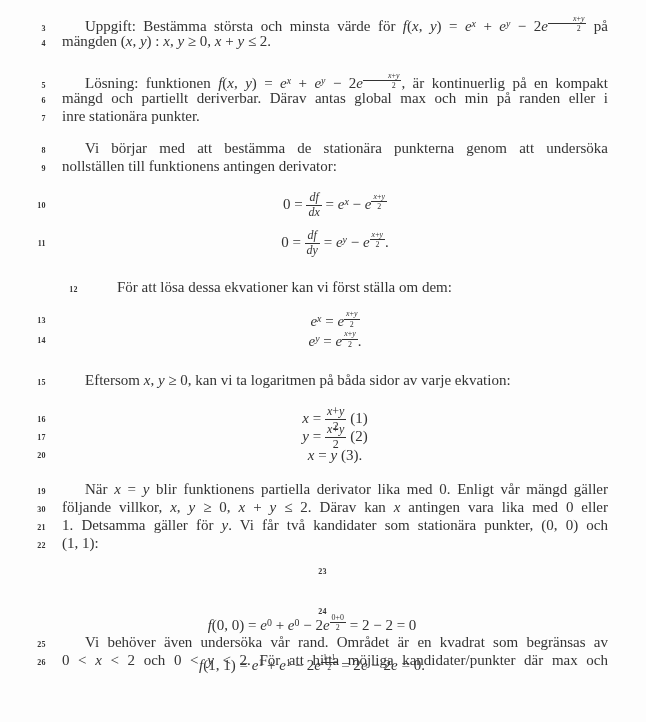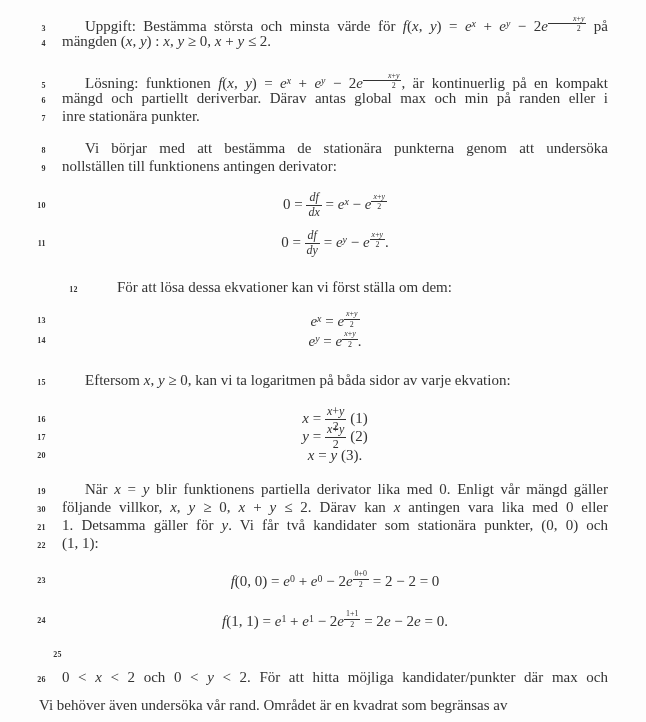--- a/index.html
+++ b/index.html
@@ -26,30 +26,30 @@
   }
   .ct{flex:1;margin-left:16px;line-height:18px;min-width:0;}
   .r-text{height:18px;}
   .just{text-align:justify;text-align-last:justify;}
   .left{text-align:left;text-align-last:left;}
   .ctr{text-align:center;text-align-last:center;}
   .ind{text-indent:23px;}
   .eq{align-items:center;}
   .eq .ct{line-height:normal;}
   .r-eq30{height:30px;}
-  .r-eq26{height:26px;}
+  .r-eq26{height:26px;flex-direction:column;}
   .r-eq20{height:20px;}
   .r-eq18{height:18px;}
   .mt21{margin-top:21px;}
   .mt14{margin-top:14px;}
   .mt15{margin-top:15px;}
   .mt8{margin-top:8px;}
   .mt20{margin-top:20px;padding-left:32px;}
   .mt22{margin-top:16px;}
-  .mt17{margin-top:17px;flex-direction:column;}
+  .mt17{}
   i{font-style:italic;}
   sup{font-size:66%;line-height:0;vertical-align:4px;}
   .frac{
     display:inline-block;
     vertical-align:-0.55em;
     text-align:center;text-align-last:center;
     line-height:1.15;
     font-size:80%;
     font-family:Liberation Serif, serif;
   }

